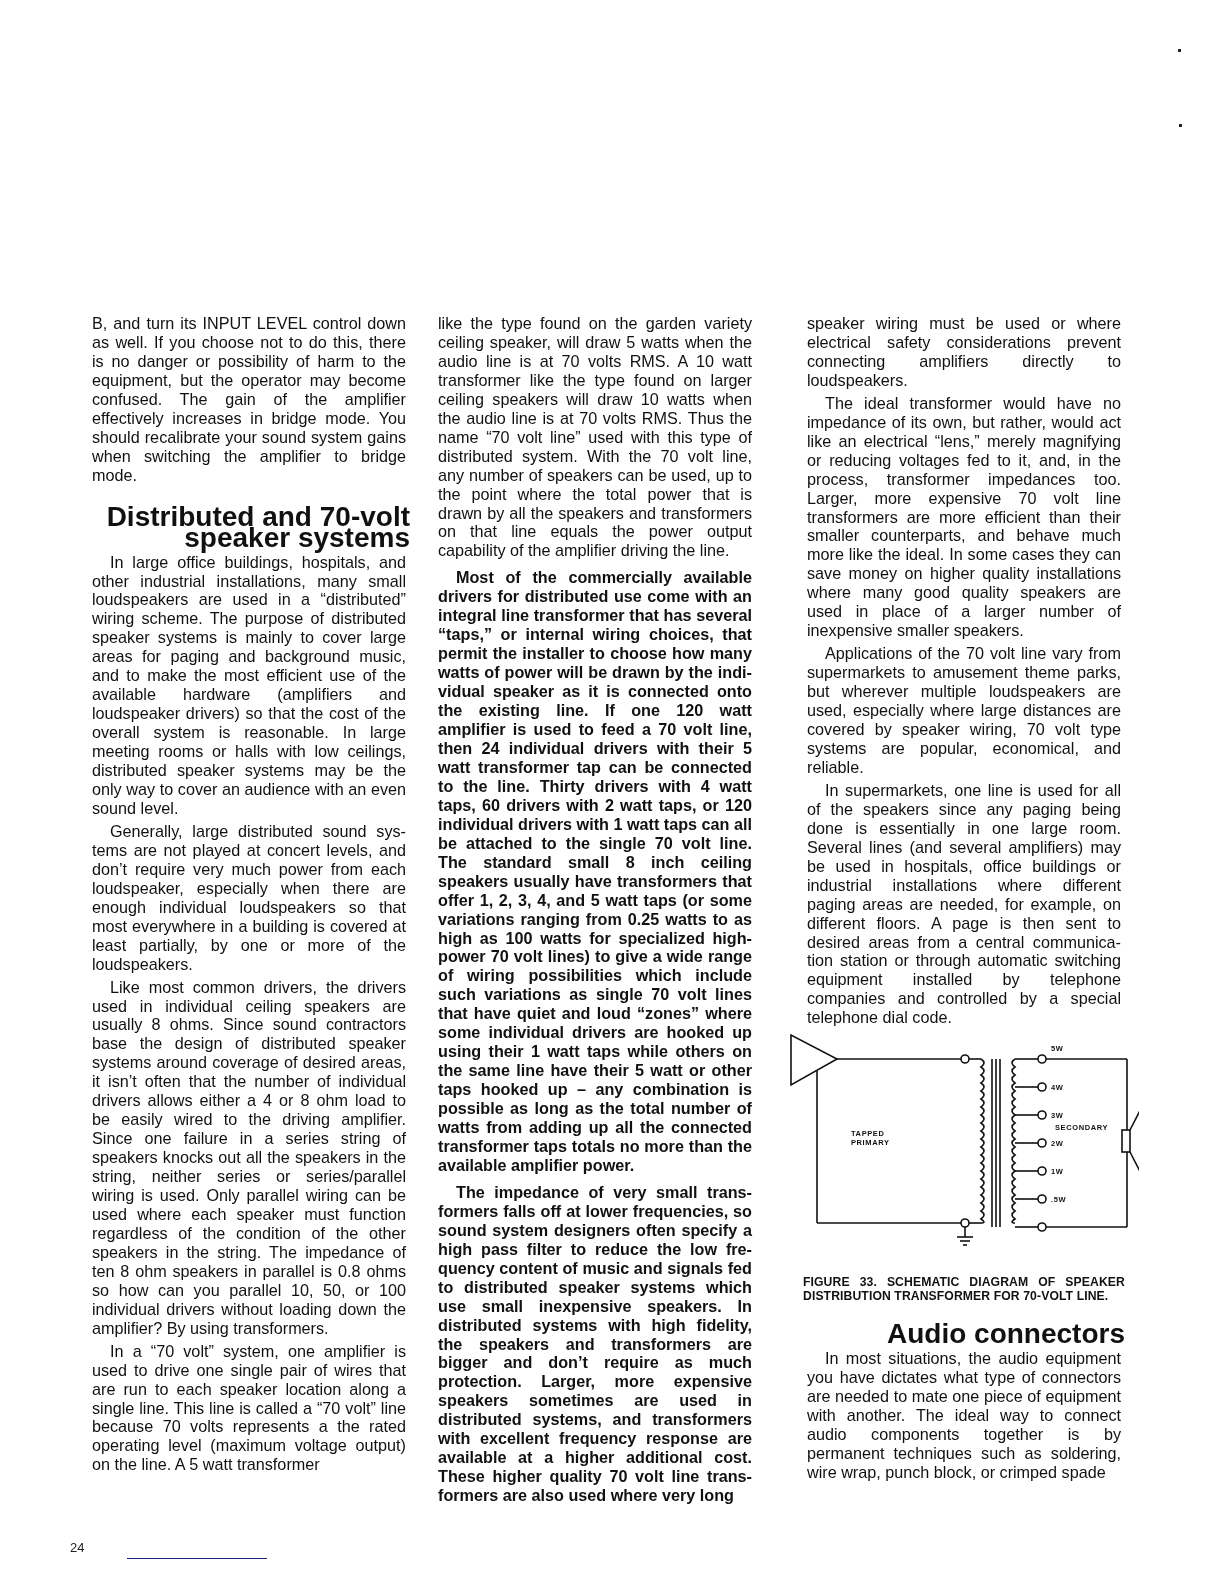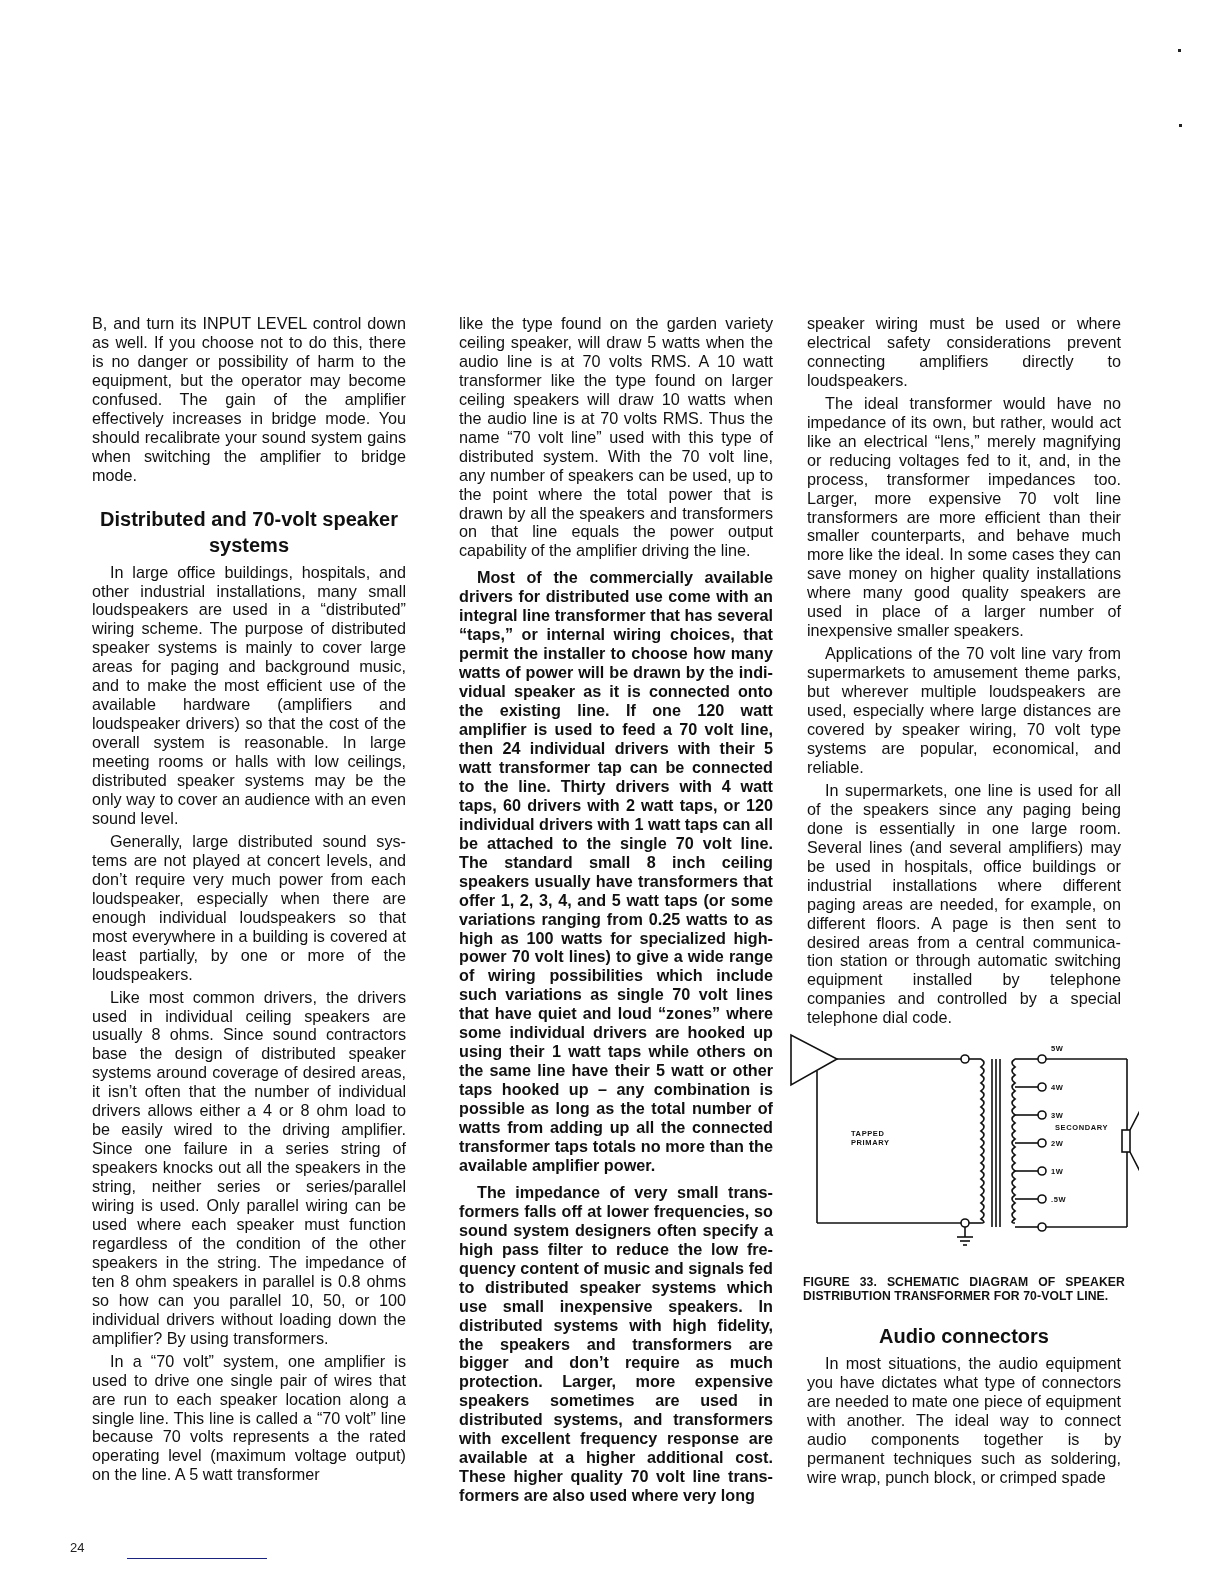--- a/index.html
+++ b/index.html
@@ -1,24 +1,24 @@
 <!DOCTYPE html>
 <html><head>
 <meta charset="utf-8">
 <style>
   html, body { margin: 0; padding: 0; background: #ffffff; }
   body { width: 1224px; height: 1584px; position: relative; overflow: hidden; font-family: "Liberation Sans", sans-serif; color: #111; }
   .col { position: absolute; top: 310px; width: 322px; font-size: 16.2px; line-height: 18.95px; text-align: justify; }
   .col1 { left: 88px; }
-  .col2 { left: 455px; }
+  .col2 { left: 434px; }
   .col3 { left: 803px; }
   .col p { margin: 4px; text-indent: 0; hyphens: manual; }
   .col p.ind { text-indent: 18px; }
   .col p.gap { margin-top: 8px; font-weight: bold; }
-  h2.section { font-family: "Liberation Sans", sans-serif; font-weight: bold; font-size: 20px; line-height: 26px; margin: 21px 0 5px 0; text-align: center; }
+  h2.section { font-family: "Liberation Sans", sans-serif; font-weight: bold; font-size: 28px; line-height: 21px; margin: 21px 0 5px 0; text-align: right; }
   .figure { position: relative; width: 350px; height: 225px; margin: 4px 0 0 -14px; }
   .figure svg { position: absolute; left: 0; top: 0; }
   .caption { font-weight: bold; font-size: 12.2px; line-height: 13.4px; text-align: justify; margin-top: 20px; letter-spacing: 0.1px; }
   .page-num { position: absolute; left: 70px; top: 1540px; font-size: 13px; color: #222; text-align: right; }
   .footer-rule { position: absolute; left: 127px; top: 1558px; width: 140px; height: 1px; background: #1a237e; }
   .speck { position: absolute; width: 3px; height: 3px; background: #222; }
   .diag-label { font-family: "Liberation Sans", sans-serif; font-weight: bold; font-size: 7.5px; letter-spacing: 0.6px; fill: #111; }
 </style>
 </head>
 <body>

